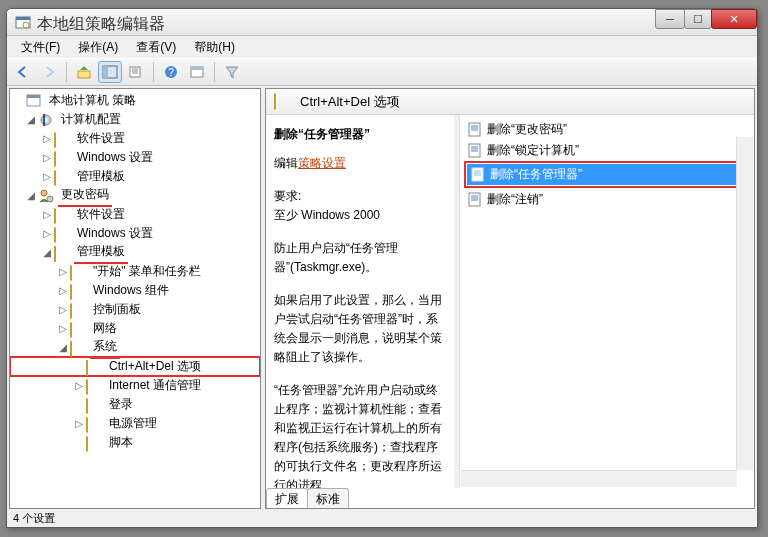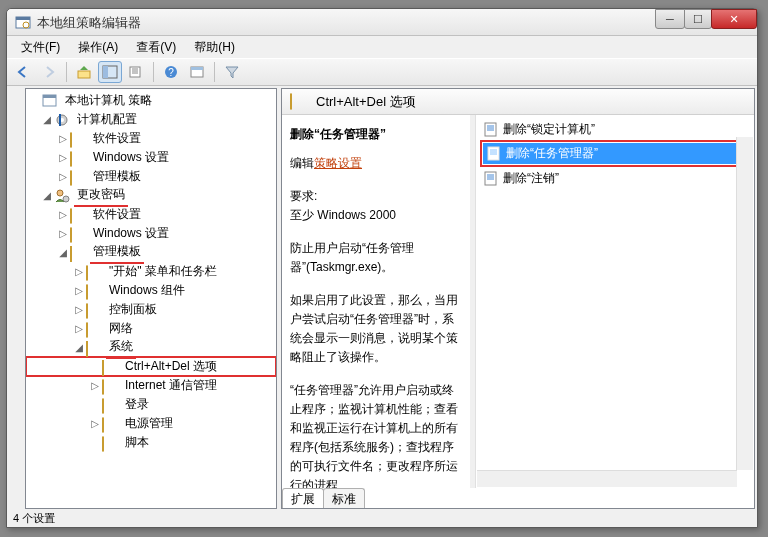--- a/index.html
+++ b/index.html
@@ -1,30 +1,30 @@
 <!DOCTYPE html>
 <html><head>
 <meta charset="utf-8">
 <style>
   * { box-sizing: border-box; margin: 0; padding: 0; font-family: "Microsoft YaHei", "Segoe UI", Tahoma, sans-serif; }
   body { background: #888; width: 768px; height: 537px; overflow: hidden; }
   .window { position: absolute; top: 8px; left: 6px; width: 752px; height: 520px; background: #f0f0f0; border: 1px solid #5a5a5a; border-radius: 5px 5px 0 0; box-shadow: 2px 2px 6px rgba(0,0,0,0.3); }
   .titlebar { height: 27px; background: linear-gradient(to bottom,#f7f7f7,#e6e6e6); border-bottom: 1px solid #c0c0c0; border-radius: 5px 5px 0 0; position: relative; }
   .titlebar .icon { position: absolute; left: 8px; top: 5px; width: 16px; height: 16px; }
-  .titlebar .title { position: absolute; left: 30px; top: 5px; font-size: 13px; color: #333; }
+  .titlebar .title { position: absolute; left: 30px; top: 5px; font-size: 16px; color: #333; }
   .winbtns { position: absolute; right: 0; top: 0; display: flex; }
   .winbtn { width: 30px; height: 20px; border: 1px solid #888; background: linear-gradient(to bottom,#eee,#ccc); font-size: 11px; text-align: center; line-height: 18px; color: #333; border-radius: 0 0 3px 3px; margin-left: -1px;}
   .winbtn.max { width: 28px; }
   .winbtn.close { width: 46px; background: linear-gradient(to bottom,#e57373,#c62828); color: #fff; border-color:#8a1f1f;}
   .menubar { height: 22px; background: #f0f0f0; padding-left: 6px; font-size: 12px; display: flex; align-items: center; gap: 2px; }
   .menuitem { padding: 2px 8px; cursor: default; }
   .toolbar { height: 28px; background: linear-gradient(to bottom,#f7f7f7,#e8e8e8); border-top:1px solid #fff; border-bottom:1px solid #c0c0c0; display: flex; align-items: center; padding-left: 4px; gap: 2px;}
   .tbtn { width: 24px; height: 22px; border:1px solid transparent; display:flex; align-items:center; justify-content:center; border-radius:3px;}
   .tsep { width:1px; height:20px; background:#c0c0c0; margin:0 3px;}
-  .content { position:absolute; top:79px; left:2px; right:2px; bottom:18px; display:flex;margin-left:16px; }
+  .content { position:absolute; top:79px; left:2px; right:2px; bottom:18px; display:flex; }
   .leftpane { width:252px; background:#fff; border:1px solid #828790; overflow:hidden; position:relative;}
   .splitter{ width:4px; background:#f0f0f0;}
   .rightpane { flex:1; background:#fff; border:1px solid #828790; position:relative; overflow:hidden;}
   .tree { font-size:12px; padding:2px 0; line-height:19px; color:#000;}
   .trow { display:flex; align-items:center; white-space:nowrap; height:19px;}
   .indent{display:inline-block;}
   .exp { width:14px; text-align:center; color:#666; font-size:10px; cursor:default;}
   .ficon{ width:17px; height:15px; display:inline-block; margin-right:3px;}
   .folder{ background:linear-gradient(to bottom,#fce9a5,#f0c24b); border:1px solid #c89c30; border-radius:1px; width:15px; height:12px;}
   .folder-open{ background:linear-gradient(to bottom,#fdedb5,#f5d471); border:1px solid #c89c30; width:16px; height:12px; position:relative;}
@@ -284,20 +284,27 @@
           <p>“任务管理器”允许用户启动或终止程序；监视计算机性能；查看和监视正运行在计算机上的所有程序(包括系统服务)；查找程序的可执行文件名；更改程序所运行的进程</p>
         </div>
         <div class="vsplit"></div>
         <div class="list-pane">
           <div class="list-wrap">
             <div class="litem">
                 <span class="pol-icon"><svg width="15" height="15">
                     <rect x="1" y="1" width="11" height="13" fill="#fff" stroke="#888"></rect>
                     <path d="M3 4h7M3 6h7M3 8h7" stroke="#4a8ad4"></path>
                   </svg></span>
+                <span>删除“更改密码”</span>
+              </div>
+            <div class="litem">
+                <span class="pol-icon"><svg width="15" height="15">
+                    <rect x="1" y="1" width="11" height="13" fill="#fff" stroke="#888"></rect>
+                    <path d="M3 4h7M3 6h7M3 8h7" stroke="#4a8ad4"></path>
+                  </svg></span>
                 <span>删除“锁定计算机”</span>
               </div>
             <div class="list-redbox">
               <div class="litem sel">
                   <span class="pol-icon"><svg width="15" height="15">
                       <rect x="1" y="1" width="11" height="13" fill="#fff" stroke="#e0e0e0"></rect>
                       <path d="M3 4h7M3 6h7M3 8h7" stroke="#8ac4ff"></path>
                     </svg></span>
                   <span>删除“任务管理器”</span>
                 </div>

